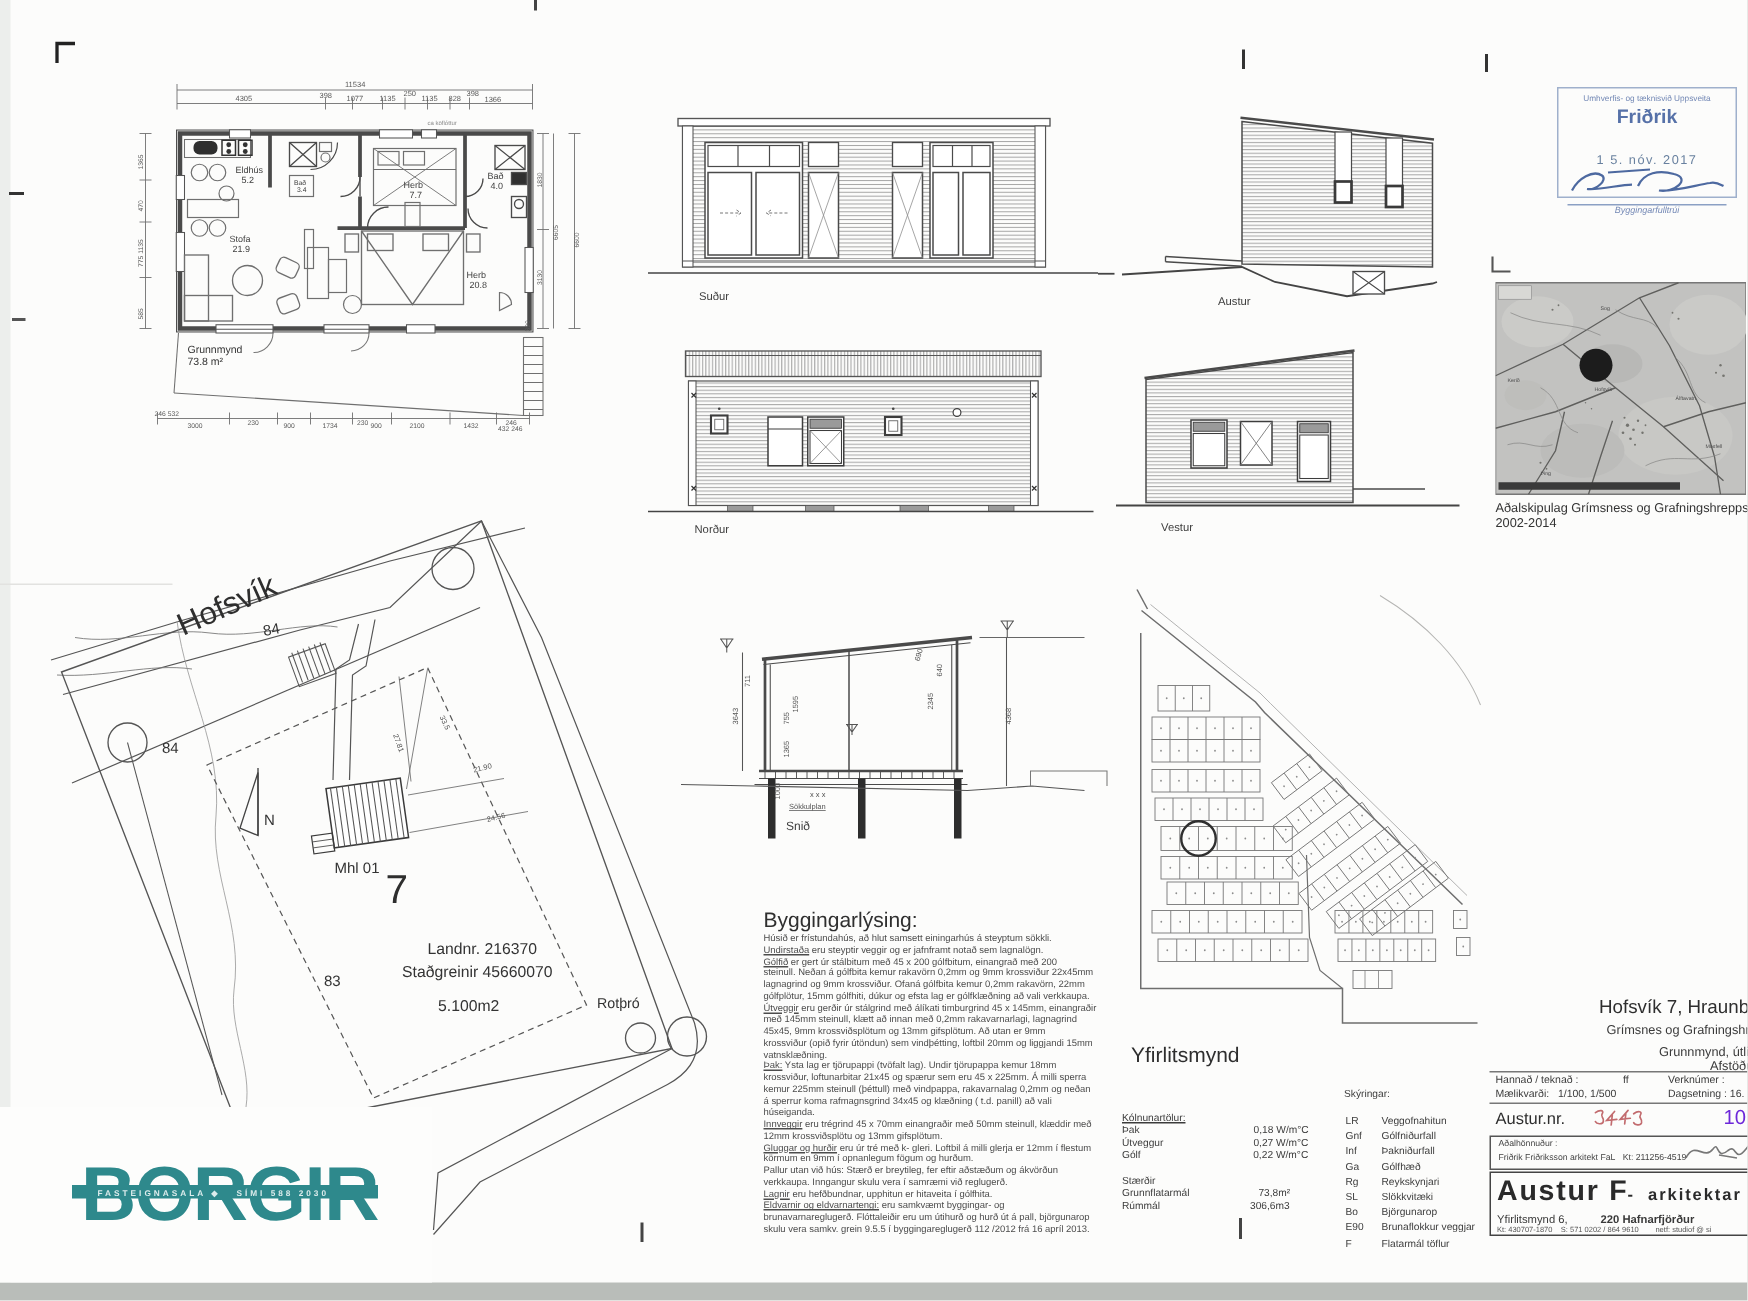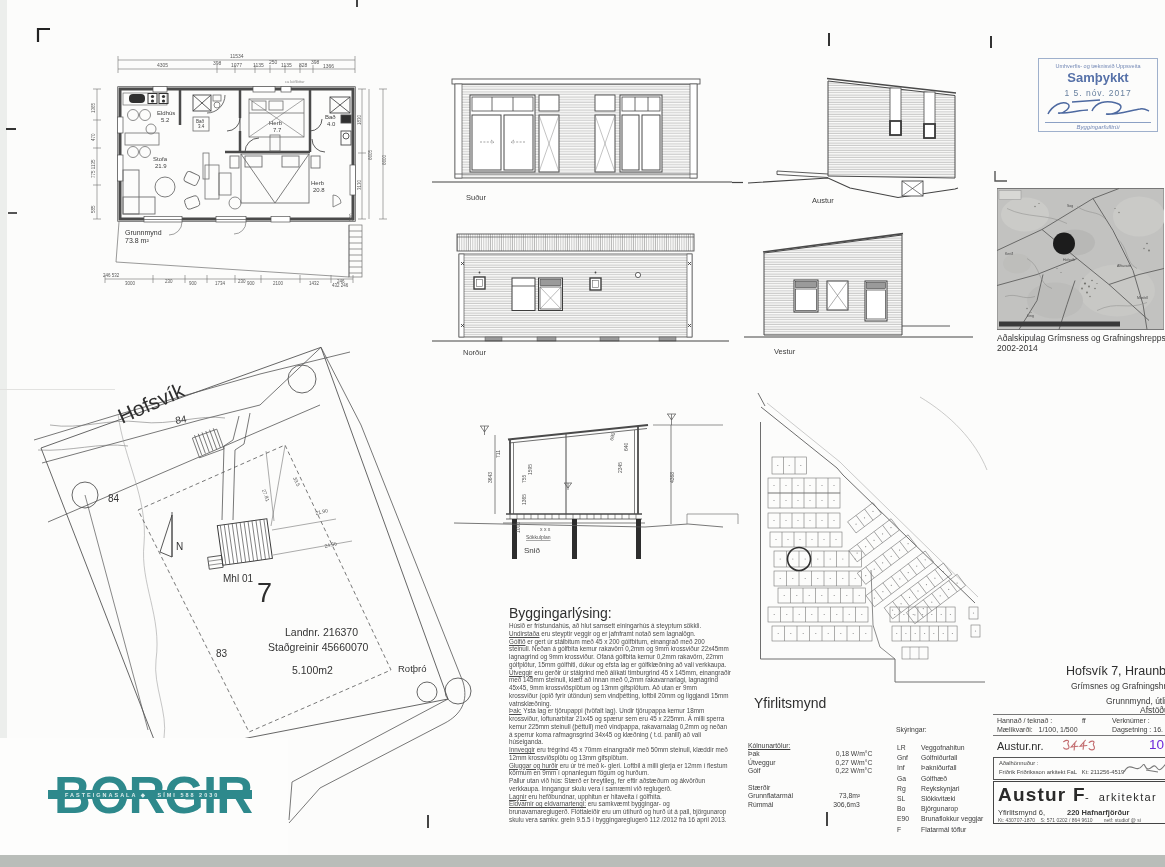--- a/index.html
+++ b/index.html
@@ -425,22 +425,22 @@
         <rect x="136.5" y="57.5" width="19" height="6" fill="#9a9a9a" stroke="#3d3d3d" stroke-width="0.6"></rect>
         <rect x="136.5" y="65" width="19" height="29" fill="none" stroke="#3d3d3d" stroke-width="0.7"></rect>
       </g>
       <line x1="172" y1="101" x2="220" y2="101" stroke="#4a4a4a" stroke-width="0.9"></line>
       <line x1="14" y1="112" x2="243" y2="112" stroke="#444" stroke-width="1.2"></line>
       <text x="44" y="129" font-size="7.5" fill="#3e3e3e">Vestur</text>
     </svg>
 
 <div class="abs" style="left:1038px;top:58px;width:118px;height:72px;border:1px solid #9fb0cc;color:#5671a8;text-align:center;">
 <div style="font-size:5.5px;margin-top:4px;color:#7388b5;">Umhverfis- og tæknisvið Uppsveita</div>
-<div style="font-size:13px;font-weight:bold;margin-top:1px;">Samþykkt</div>
-<div style="font-size:8.5px;margin-top:3px;letter-spacing:1px;color:#68809f;">1 5. nóv. 2017</div>
+<div style="font-size:13px;font-weight:bold;margin-top:1px;">Friðrik</div>
+<div style="font-size:8.5px;margin-top:16px;letter-spacing:1px;color:#68809f;">1 5. nóv. 2017</div>
 <svg width="112" height="20" style="margin-top:0">
         <path d="M6 16 C 10 8, 20 2, 26 6 C 30 9, 22 16, 16 15 C 24 16, 38 12, 46 12 M50 13 C 54 4, 64 2, 74 5 C 86 8, 74 18, 64 16 C 74 17, 90 12, 98 11 C 102 10, 105 12, 107 13 M30 4 L58 2" fill="none" stroke="#4d69a0" stroke-width="1.5"></path>
       </svg>
 <div style="border-top:0.5px solid #8ba0c4;margin:0 6px;font-size:6px;font-style:italic;color:#7388b5;padding-top:1px;">Byggingarfulltrúi</div>
 </div>
 
 <svg class="abs" style="left:997px;top:187px" width="167" height="144" viewBox="0 0 167 141">
       <rect x="0" y="0" width="167" height="141" fill="#c2c2c0" stroke="#777" stroke-width="1"></rect>
       <ellipse cx="28" cy="26" rx="24" ry="17" fill="#cbcbc8"></ellipse>
       <ellipse cx="120" cy="102" rx="38" ry="26" fill="#c8c8c5"></ellipse>
@@ -991,21 +991,21 @@
 <div class="abs" style="left:993px;top:757px;width:175px;height:21px;border:1px solid #555;">
 <div class="t" style="left:5px;top:2px;font-size:5.8px;color:#444;">Aðalhönnuður :</div>
 <div class="t" style="left:5px;top:11px;font-size:5.8px;color:#444;">Friðrik Friðriksson arkitekt FaL&nbsp;&nbsp;&nbsp;Kt: 211256-4519</div>
 <svg class="abs" style="left:126px;top:-5px" width="50" height="27">
         <path d="M4 19 C 10 7, 16 21, 22 13 C 26 7, 24 21, 32 14 C 38 9, 36 23, 44 13 L49 7 M26 17 L38 19" fill="none" stroke="#777" stroke-width="1.1"></path>
       </svg>
 </div>
 
 <div class="abs" style="left:993px;top:781px;width:175px;height:41px;border:1.2px solid #444;">
 <div class="t" style="left:4px;top:2px;font-size:19px;font-weight:bold;color:#2a2a2a;letter-spacing:1.2px;">Austur F</div>
-<div class="t" style="left:91px;top:9px;font-size:11px;font-weight:normal;color:#2a2a2a;letter-spacing:1.3px;">-&nbsp;&nbsp;arkitektar</div>
+<div class="t" style="left:91px;top:9px;font-size:11px;font-weight:bold;color:#2a2a2a;letter-spacing:1.3px;">-&nbsp;&nbsp;arkitektar</div>
 <div class="t" style="left:4px;top:26px;font-size:7.5px;color:#3a3a3a;">Yfirlitsmynd 6,</div>
 <div class="t" style="left:73px;top:26px;font-size:7.5px;color:#3a3a3a;font-weight:bold;">220 Hafnarfjörður</div>
 <div class="t" style="left:4px;top:35px;font-size:5px;color:#555;">Kt: 430707-1870&nbsp;&nbsp;&nbsp;&nbsp;S: 571 0202 / 864 9610&nbsp;&nbsp;&nbsp;&nbsp;&nbsp;&nbsp;&nbsp;&nbsp;netf: studiof @ si</div>
 </div>
 
 <div class="abs" style="left:48px;top:770px;width:230px;height:60px;z-index:4;">
 <div class="t" style="left:6px;top:-4px;font-size:51px;font-weight:bold;color:#2e898c;letter-spacing:-1px;">BORGIR</div>
 <div class="abs" style="left:0px;top:20px;width:204px;height:9px;background:#2e898c;"></div>
 <div class="t" style="left:17px;top:21.5px;font-size:5.5px;color:#dcecec;letter-spacing:2px;font-weight:bold;">FASTEIGNASALA ◆&nbsp;&nbsp; SÍMI 588 2030</div>
 </div>

